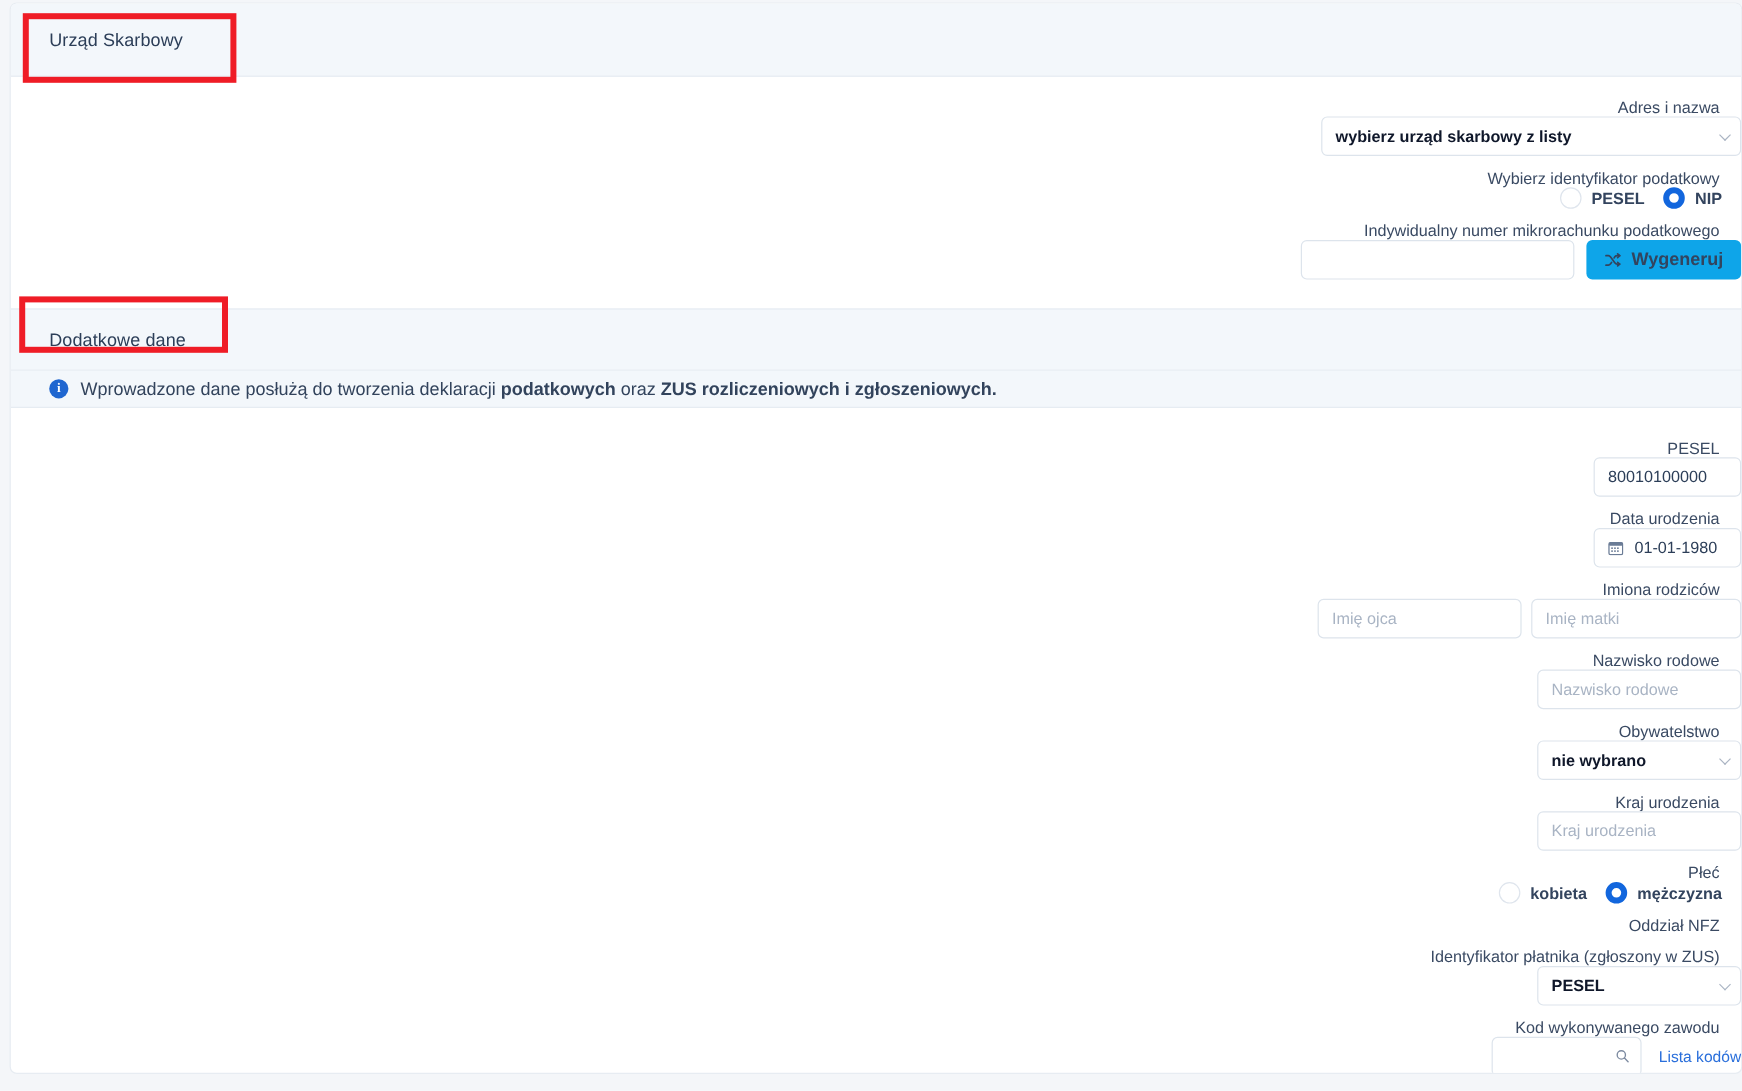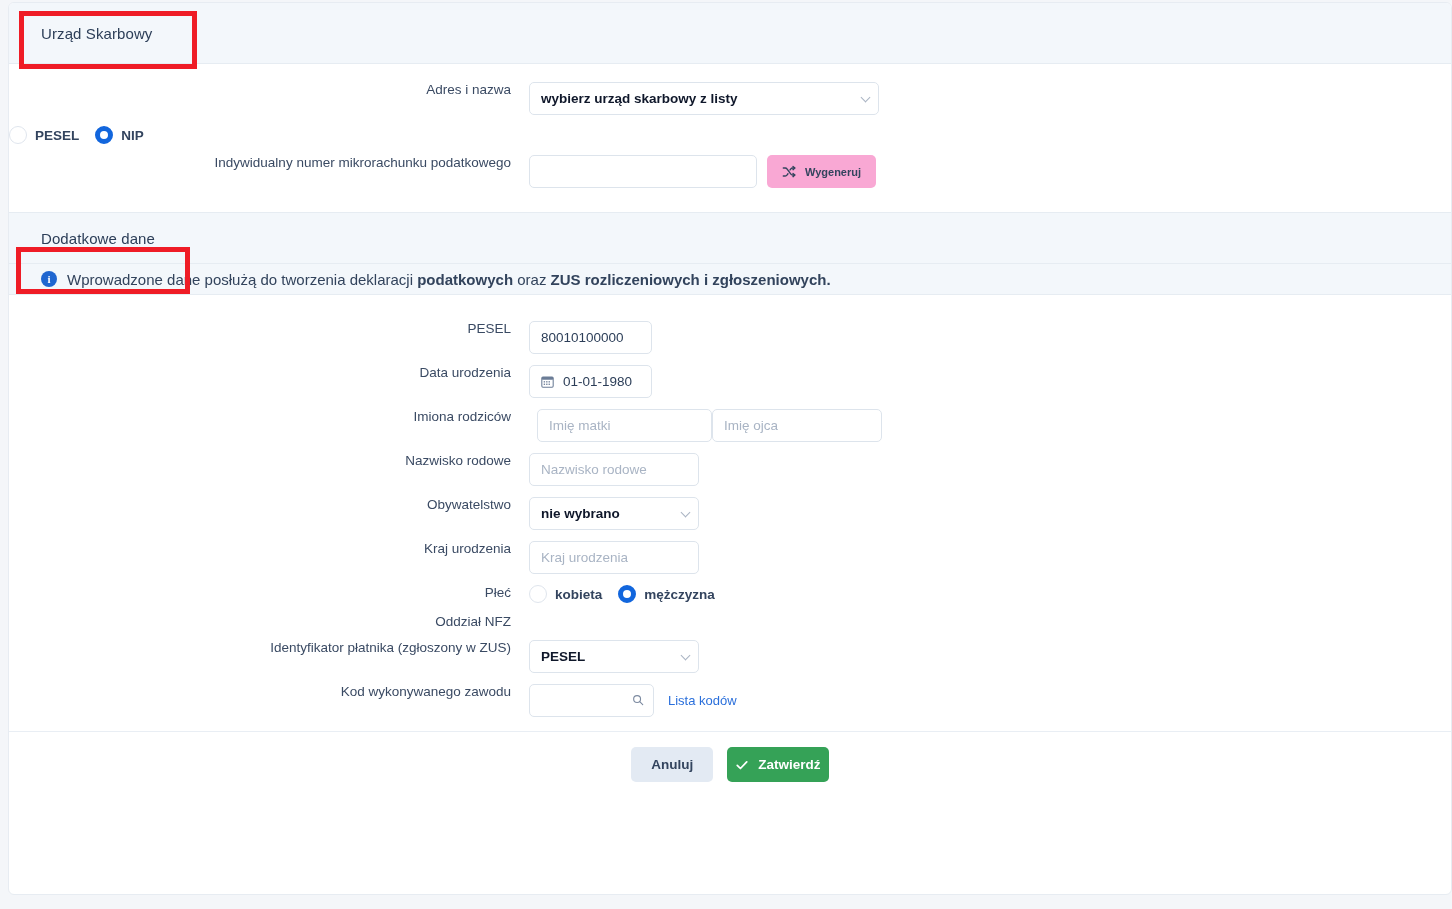--- a/index.html
+++ b/index.html
@@ -69,22 +69,23 @@
     pointer-events:none;
     z-index:20;
   }
   #redbox-us { left:19px; top:11px; width:178px; height:58px; }
   #redbox-dd { left:16px; top:247px; width:174px; height:47px; }
 
   
   .formwrap { padding-top:18px; }
   .row {
     display:flex;
-    align-items:flex-start;
+    align-items:flex-end;
     margin-bottom:11px;
+    flex-direction:column;
   }
   .lbl {
     width:520px;
     text-align:right;
     padding-right:18px;
     font-size:13.5px;
     color:#3a4a63;
     flex:none;
     white-space:nowrap;
   }
@@ -151,27 +152,27 @@
     border:5px solid #1266dd;
     background:#fff;
     box-shadow:0 0 0 0 transparent;
   }
   .radio-label { font-size:13.5px; color:#33445e; font-weight:bold; }
   .radio-label.off { font-weight:bold; color:#33445e; }
 
   
   .btn-generate {
     height:33px;
-    background:#f9a8d4;
+    background:#0ea5e9;
     border-radius:5px;
     display:flex;
     align-items:center;
     padding:0 15px;
     margin-left:10px;
-    font-size:11px;
+    font-size:15px;
     color:#33445e;
     font-weight:bold;
     cursor:pointer;
   }
   .shuffle-ico { margin-right:9px; display:flex; }
 
   .cal-ico { margin-right:9px; display:flex; }
   .search-ico {
     position:absolute;
     right:9px; top:50%;
@@ -226,20 +227,21 @@
       <div class="lbl">Adres i nazwa</div>
       <div class="ctl">
         <div class="sel w350">
           <span style="font-weight:bold;">wybierz urząd skarbowy z listy</span>
           <span class="caret"></span>
         </div>
       </div>
     </div>
 
     <div class="row">
+      <div class="lbl">Wybierz identyfikator podatkowy</div>
       <div class="ctl radios">
         <div class="radio-item">
           <span class="radio"></span>
           <span class="radio-label off">PESEL</span>
         </div>
         <div class="radio-item">
           <span class="radio on"></span>
           <span class="radio-label">NIP</span>
         </div>
       </div>
@@ -305,25 +307,25 @@
           </span>
           <span>01-01-1980</span>
         </div>
       </div>
     </div>
 
 
     <div class="row">
       <div class="lbl">Imiona rodziców</div>
       <div class="ctl">
+        <div class="inp ph w170">
+          <span>Imię ojca</span>
+        </div>
         <div class="inp ph w175" style="margin-left:8px;">
           <span>Imię matki</span>
-        </div>
-        <div class="inp ph w170">
-          <span>Imię ojca</span>
         </div>
       </div>
     </div>
 
     <div class="row">
       <div class="lbl">Nazwisko rodowe</div>
       <div class="ctl">
         <div class="inp ph w170">
           <span>Nazwisko rodowe</span>
         </div>

